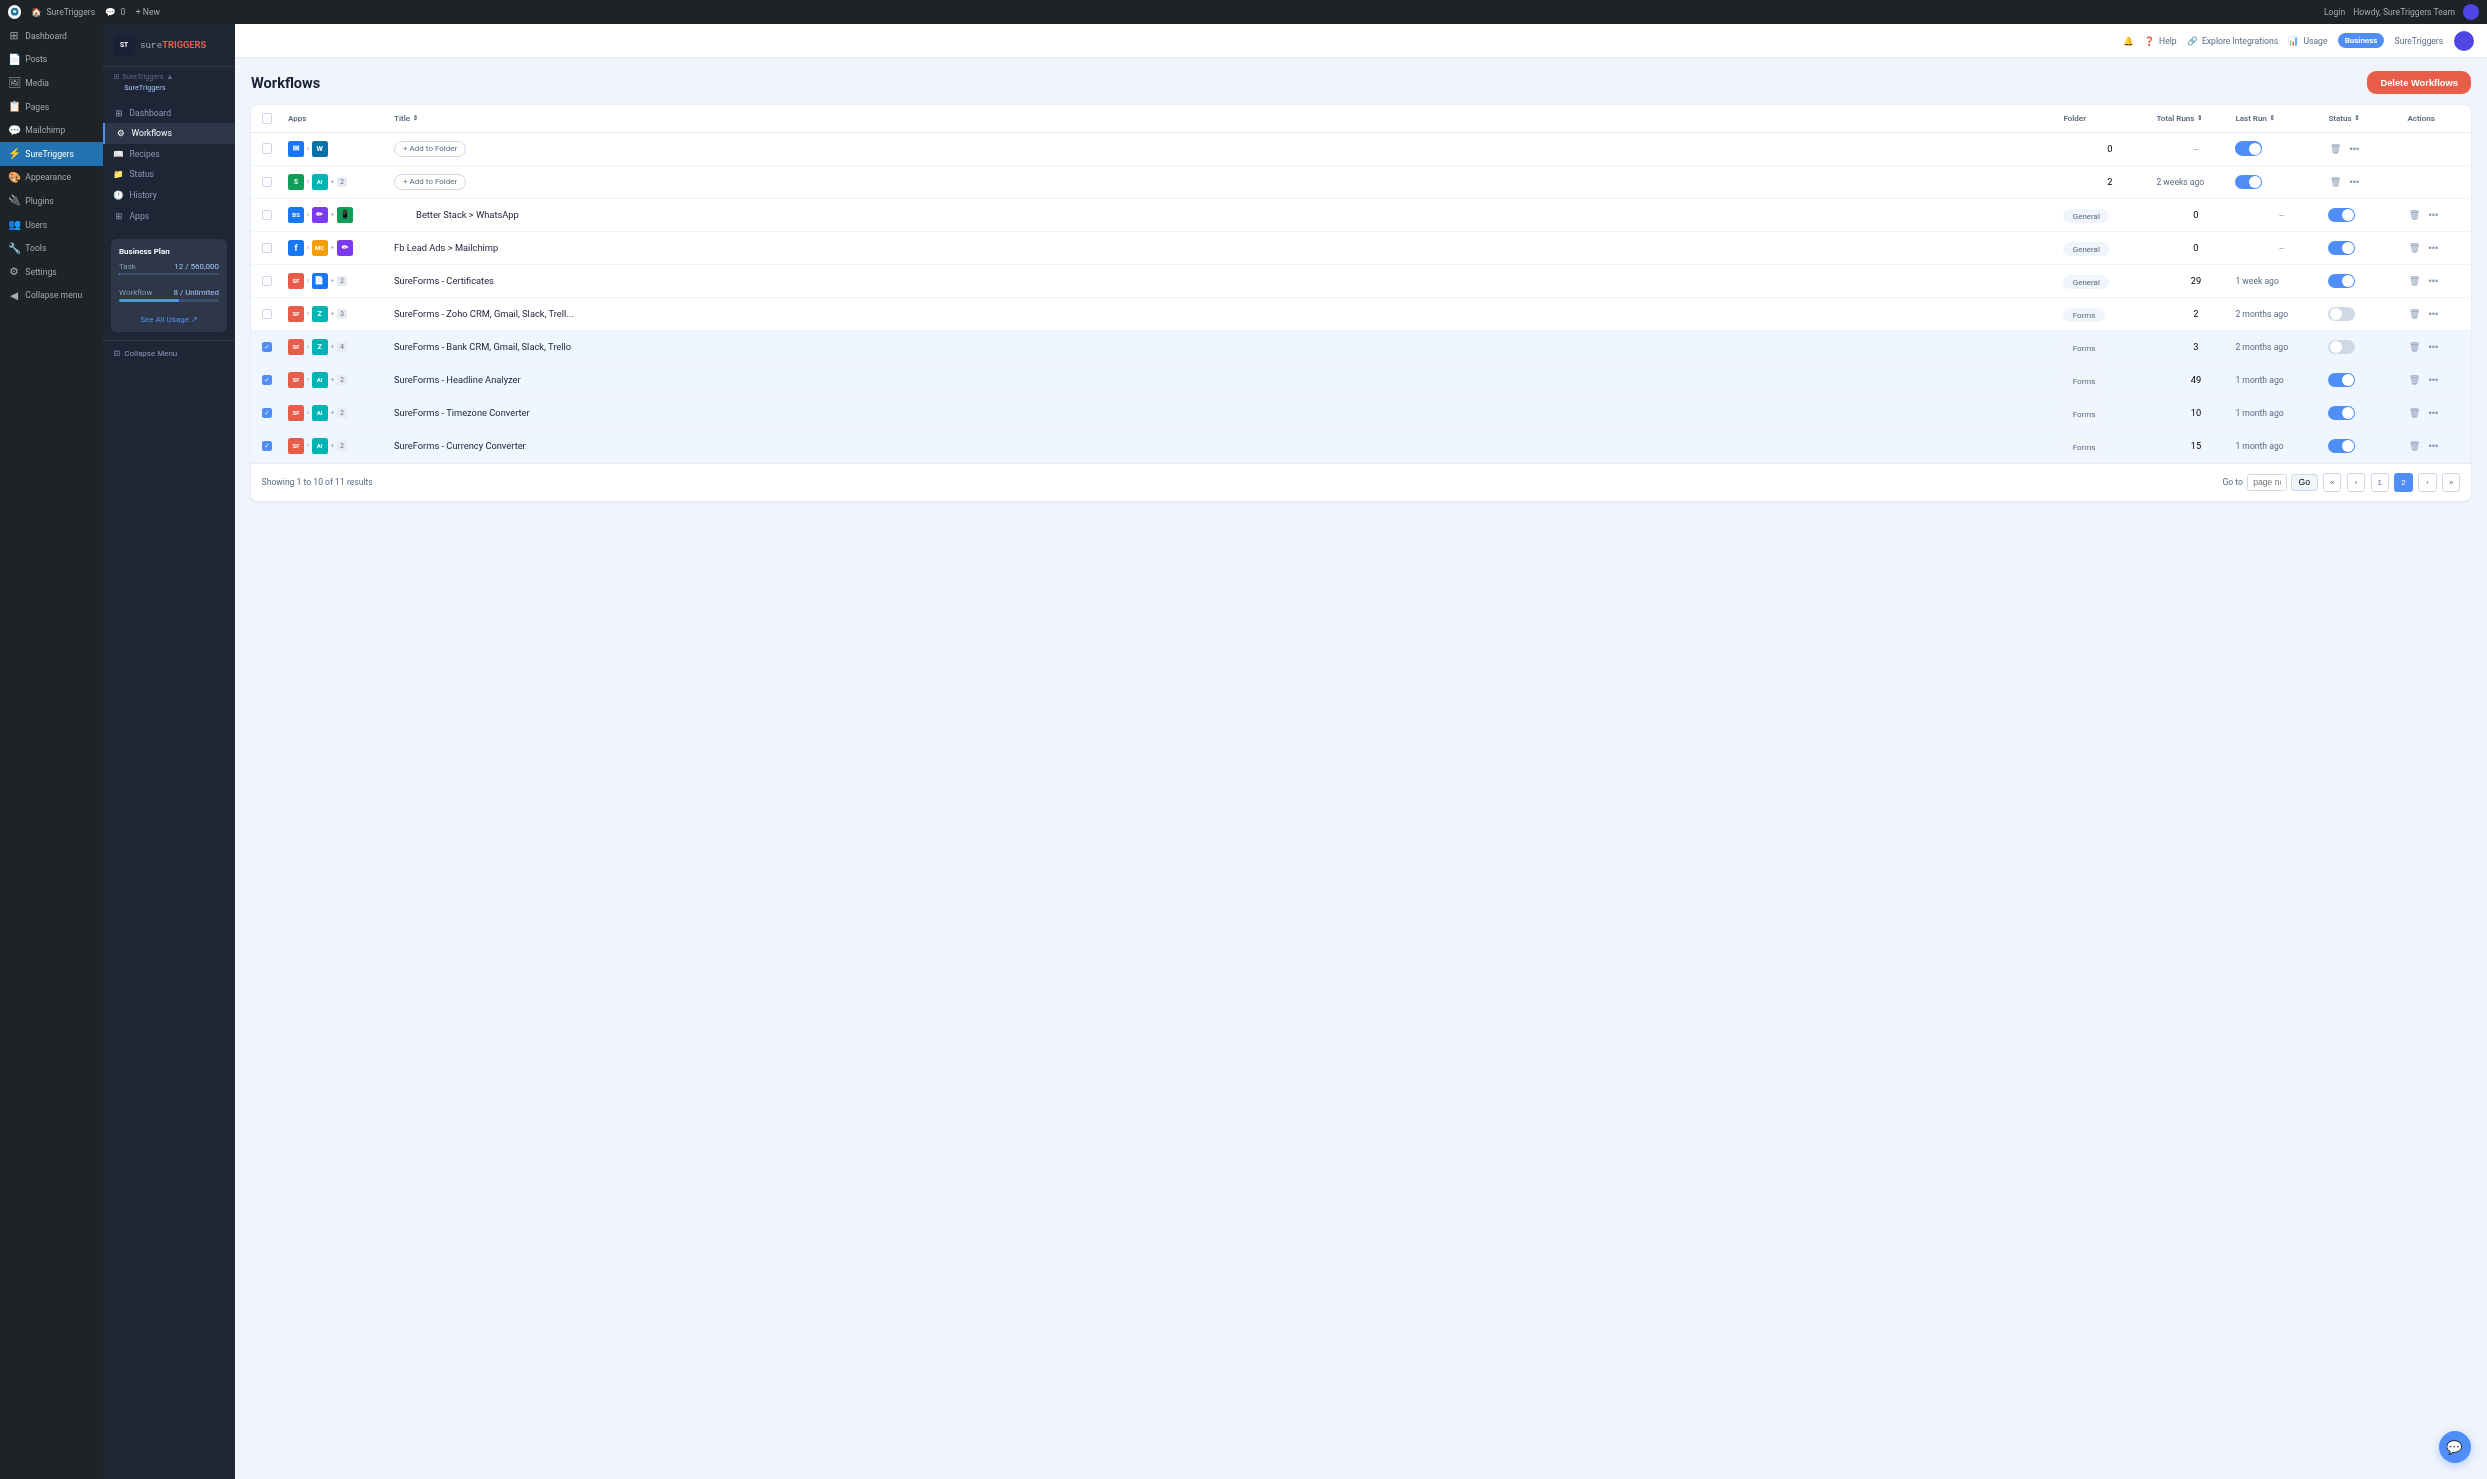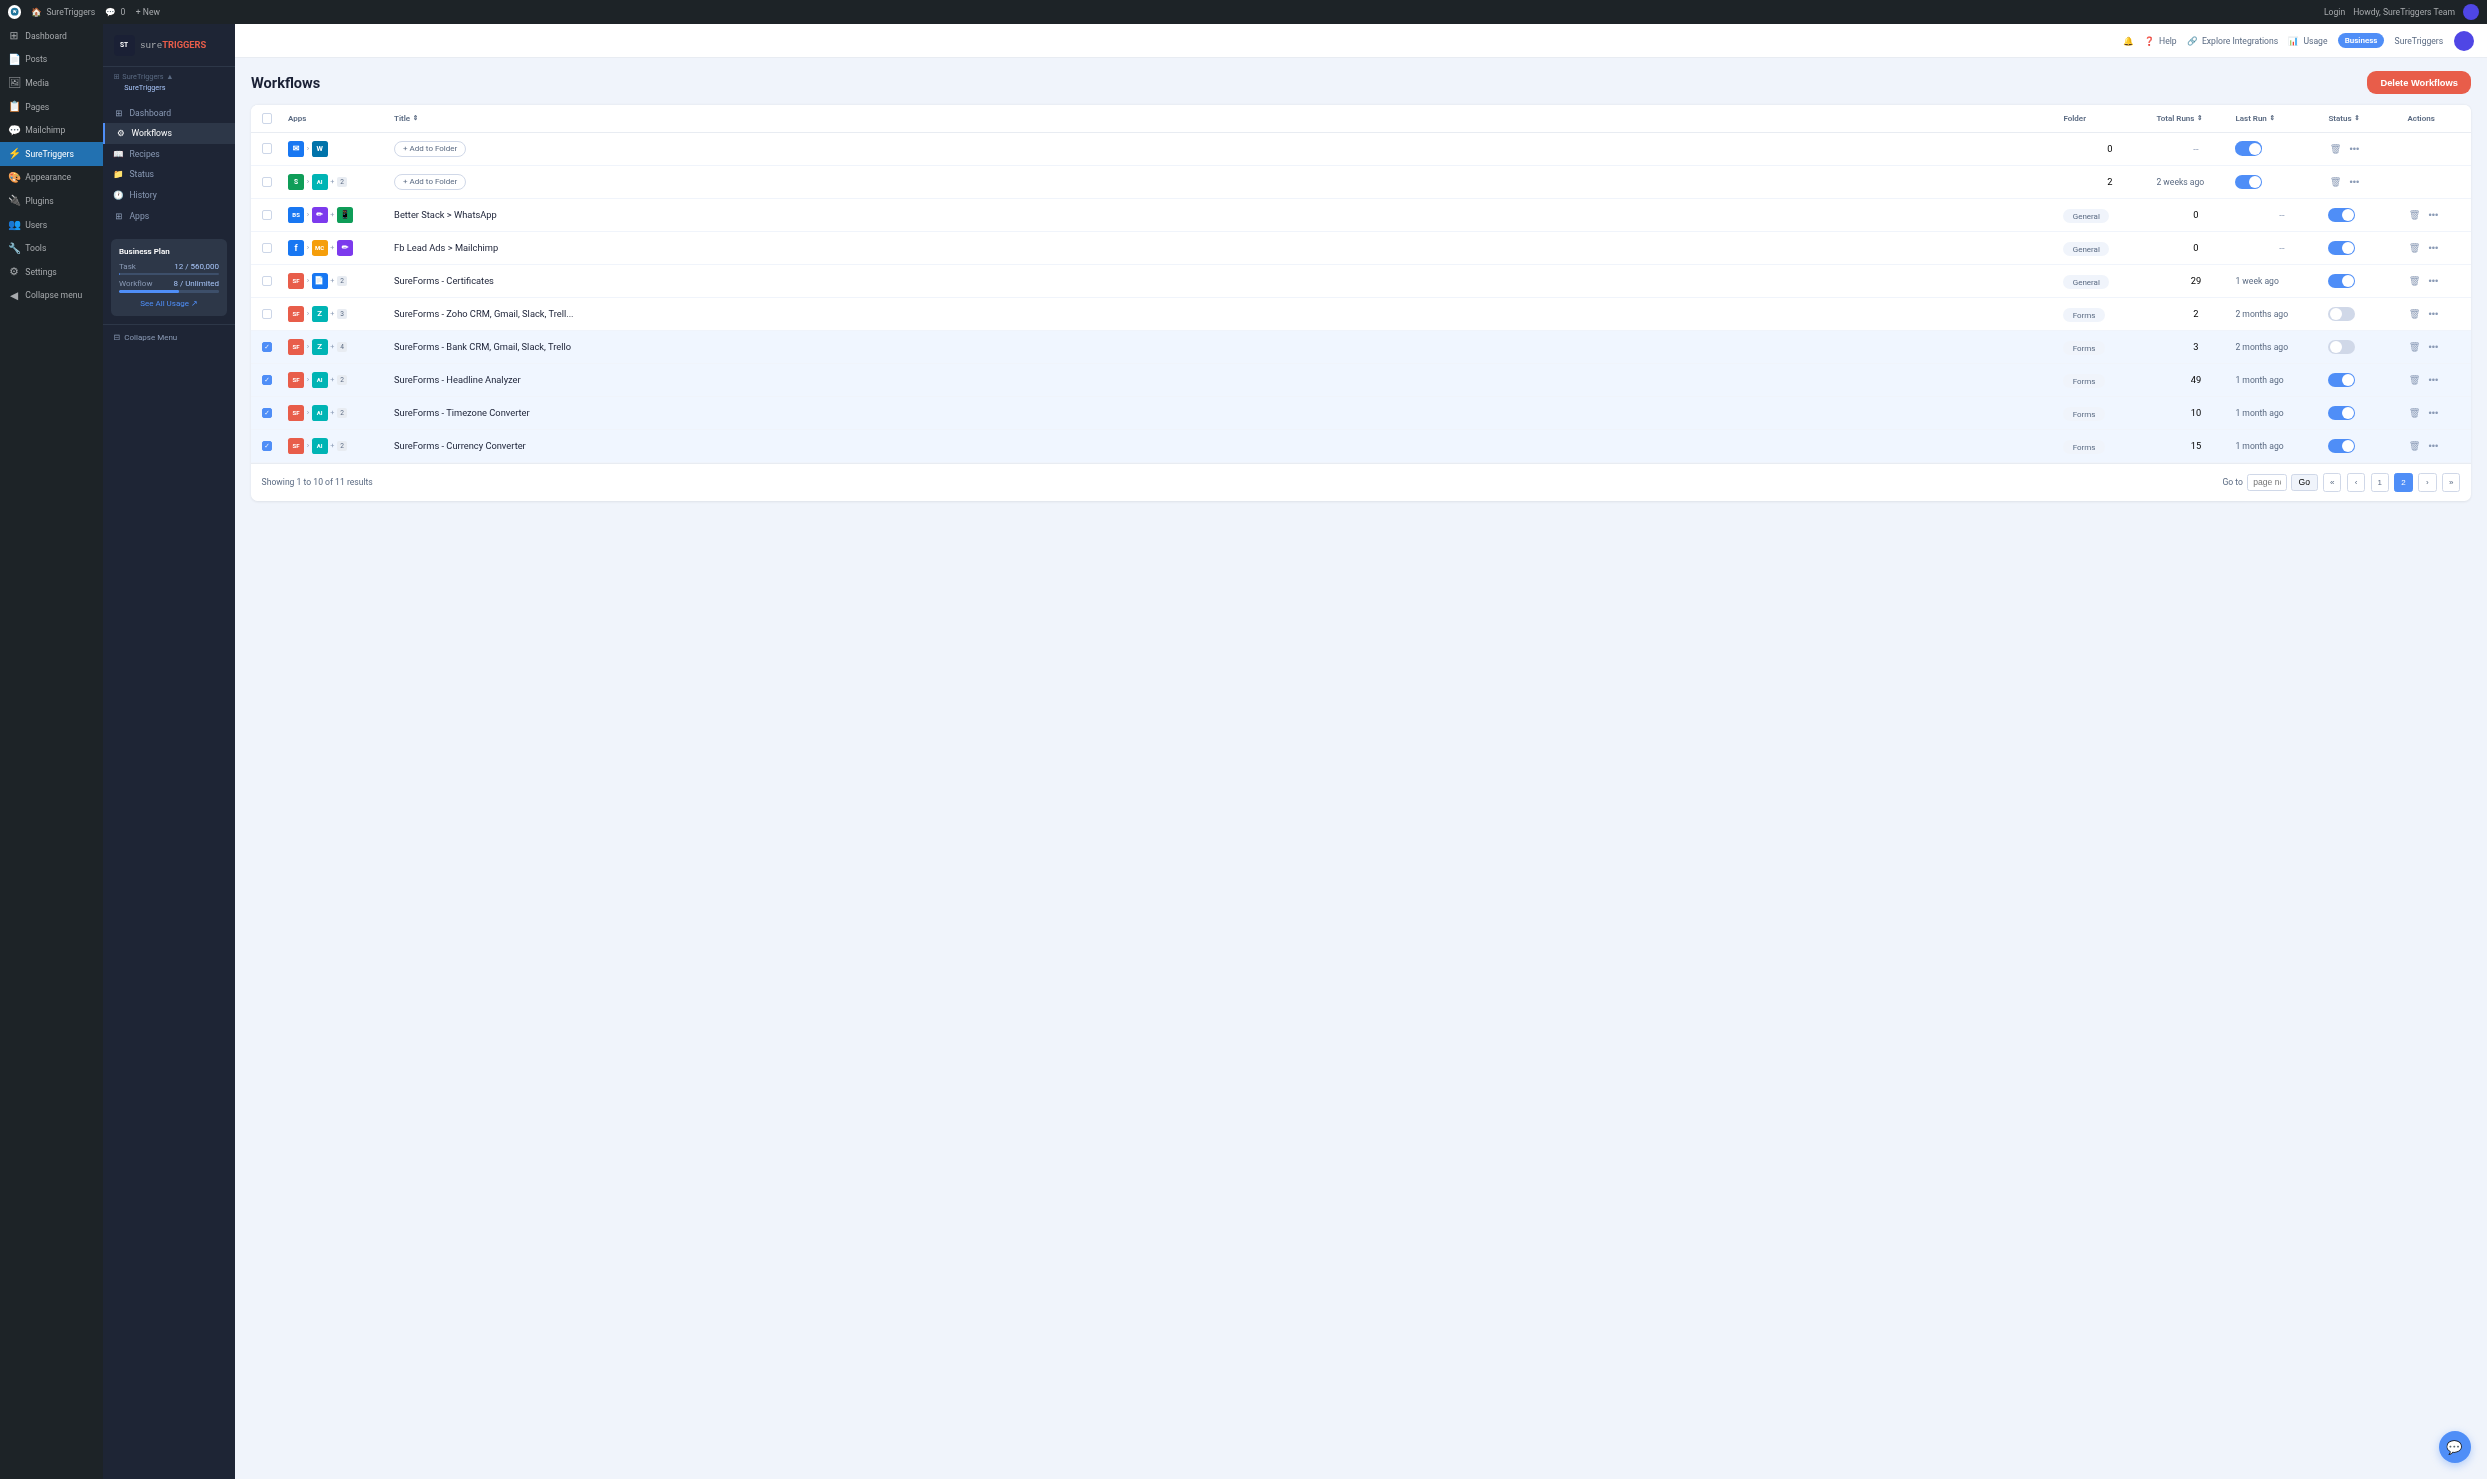--- a/index.html
+++ b/index.html
@@ -28,21 +28,21 @@
     .plugin-logo { width: 18.5px; height: 18.5px; }
     .plugin-nav-section { padding: 5.3px 0; }
     .plugin-nav-item { display: flex; align-items: center; gap: 5.3px; padding: 5.3px 10.6px; font-size: 8.6px; cursor: pointer; color: #8a9ab5; }
     .plugin-nav-item.active { color: #fff; background: #2d3748; border-left: 2px solid #4f8ef7; }
     .plugin-nav-icon { width: 10.6px; text-align: center; }
     .plugin-breadcrumb { padding: 5.3px 10.6px; font-size: 7.3px; color: #5a6a82; }
 
     
     .business-plan-box { margin: 8px; background: #2d3748; border-radius: 5.3px; padding: 8px; font-size: 8px; }
     .business-plan-title { color: #fff; font-weight: 600; margin-bottom: 5.3px; }
-    .plan-item { margin-bottom: 4px; }
+    .plan-item { margin-bottom: 13px; }
     .plan-label { color: #8a9ab5; display: flex; justify-content: space-between; margin-bottom: 2px; }
     .plan-value { color: #a7c4f7; }
     .plan-bar { height: 2.6px; background: #3d4f6a; border-radius: 1.3px; overflow: hidden; }
     .plan-bar-fill { height: 100%; background: #4f8ef7; border-radius: 1.3px; }
     .see-all-btn { display: block; text-align: center; margin-top: 6.6px; color: #4f8ef7; font-size: 8px; cursor: pointer; }
     .collapse-menu { display: flex; align-items: center; gap: 4px; padding: 8px 10.6px; font-size: 8px; color: #8a9ab5; cursor: pointer; border-top: 0.7px solid #2d3748; }
 
     
     .main-content { flex: 1; display: flex; flex-direction: column; overflow: hidden; background: #f0f4fb; }
 
@@ -400,21 +400,21 @@
           <div>
             <div class="checkbox"></div>
           </div>
           <div class="app-icons">
             <div class="app-icon blue" style="font-size:6px;font-weight:bold;">BS</div>
             <span class="app-arrow">›</span>
             <div class="app-icon purple" style="font-size:8px;">✏</div>
             <span class="app-plus">+</span>
             <div class="app-icon green" style="font-size:8px;">📱</div>
           </div>
-          <div style="font-size:9.3px;color:#1a2035;cursor:pointer;">Better Stack &gt; WhatsApp</div>
+          <div style="font-size:9.3px;color:#1a2035;cursor:pointer;margin-left:22px;">Better Stack &gt; WhatsApp</div>
           <div>
             <span class="folder-tag">General</span>
           </div>
           <div class="num-cell">0</div>
           <div class="dash-cell">--</div>
           <div>
             <div class="toggle on">
                 <div class="toggle-knob"></div>
               </div>
           </div>

